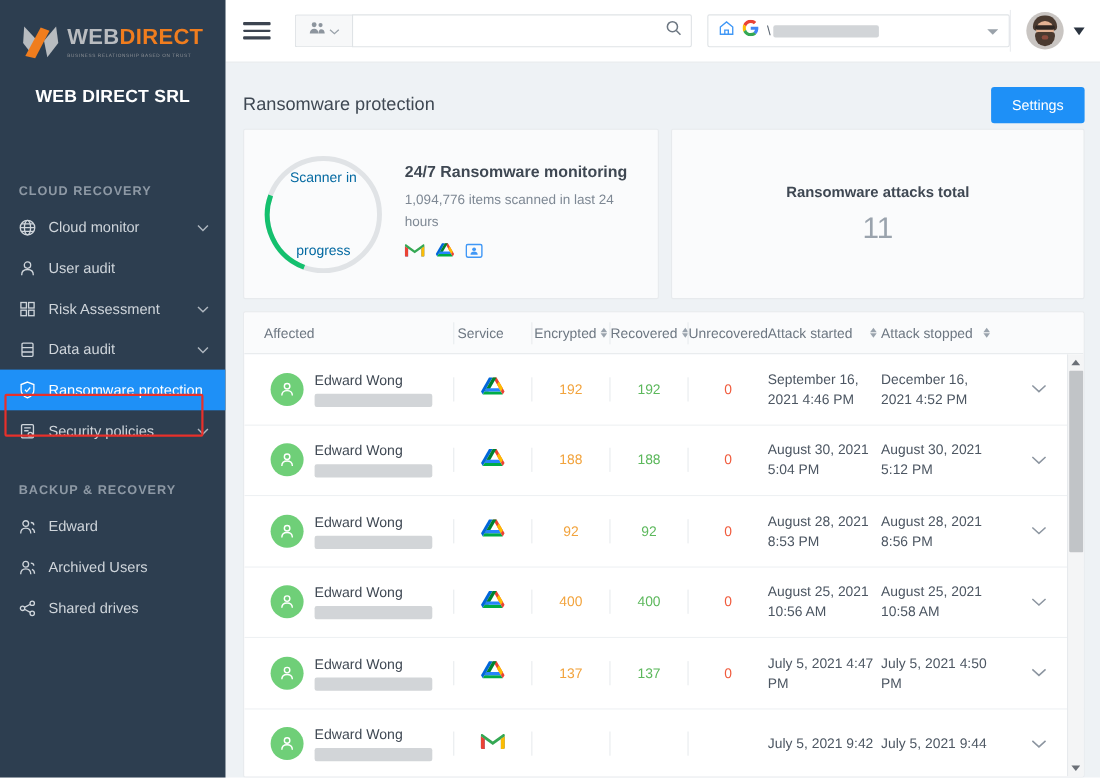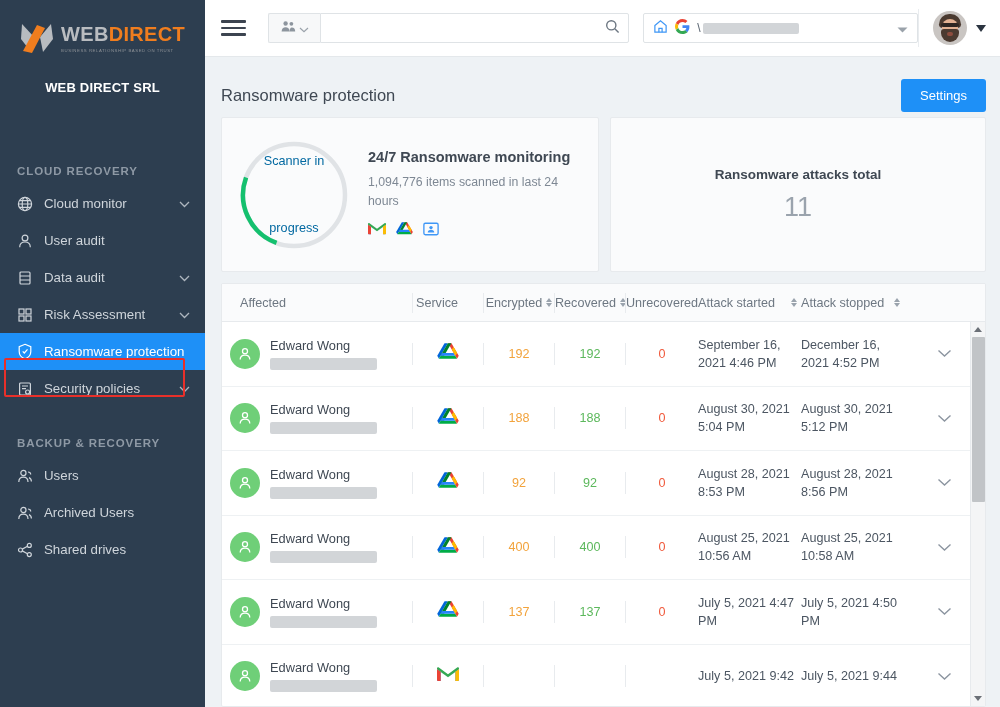--- a/index.html
+++ b/index.html
@@ -20,21 +20,21 @@
   .logo-mark { width: 34px; height: 32px; flex: 0 0 34px; position: relative; }
   .logo-text { text-align: left; }
   .logo-main { font-size: 20px; font-weight: bold; letter-spacing: .3px; line-height: 1; }
   .logo-web { color: #b9bcc0; }
   .logo-direct { color: #f07d1e; }
   .logo-tag {
     font-size: 4.3px; color: #8d9196; letter-spacing: .55px;
     margin-top: 4px; white-space: nowrap;
   }
   .org-name {
-    color: #ffffff; font-size: 13px; font-weight: bold;
+    color: #ffffff; font-size: 16px; font-weight: bold;
     text-align: center; margin-top: 26px; letter-spacing: .2px;
   }
   .nav-section {
     color: #8e99a5; font-size: 11.5px; font-weight: bold;
     letter-spacing: .9px; padding: 0 0 0 17px;
   }
   .sec-cloud { margin-top: 70px; }
   .sec-backup { margin-top: 30px; }
   .nav-item {
     display: flex; align-items: center; height: 37px;
@@ -152,21 +152,21 @@
   .thead {
     display: flex; align-items: center; height: 38px; flex: 0 0 38px;
     background: #fafbfc; border-bottom: 1px solid #e7eaed;
     font-size: 12.6px; color: #6d7782;
   }
   .tbody-scroll { flex: 1 1 auto; overflow: hidden; position: relative; }
   .trow {
     display: flex; align-items: center; height: 64.5px;
     border-bottom: 1px solid #eef1f3; font-size: 12.6px; color: #4c5662;
   }
-  .c-aff { width: 190px; flex: 0 0 190px; padding-left: 8px; display: flex;
+  .c-aff { width: 190px; flex: 0 0 190px; padding-left: 24px; display: flex;
     align-items: center; gap: 10px; }
   .c-svc { width: 70px; flex: 0 0 70px; display: flex; justify-content: center; }
   .c-enc { width: 70px; flex: 0 0 70px; text-align: center; }
   .c-rec { width: 70px; flex: 0 0 70px; text-align: center; }
   .c-unr { width: 72px; flex: 0 0 72px; text-align: center; }
   .c-st  { width: 103px; flex: 0 0 103px; }
   .c-sp  { width: 103px; flex: 0 0 103px; }
   .c-exp { flex: 1 1 auto; display: flex; justify-content: center; }
   .thead .c-aff { padding-left: 18px; }
   .thead .c-svc { justify-content: flex-start; padding-left: 3px; }
@@ -262,42 +262,42 @@
               <path d="M2.7,14.2 C2.7,10.6 5.1,9 8,9 C10.9,9 13.3,10.6 13.3,14.2"></path>
           </svg>
         </span>
         <span class="lbl">User audit</span>
         <span class="chev"></span>
       </div>
 
       <div class="nav-item">
         <span class="ico">
           <svg width="16" height="16" viewBox="0 0 16 16" fill="none" stroke="#cfd5db" stroke-width="1.2">
-            <rect x="3" y="2" width="10" height="12" rx="1"></rect>
-              <path d="M3,6 H13 M3,10 H13"></path>
-          </svg>
-        </span>
-        <span class="lbl">Data audit</span>
+            <rect x="2" y="2" width="5" height="5"></rect>
+              <rect x="9" y="2" width="5" height="5"></rect>
+            <rect x="2" y="9" width="5" height="5"></rect>
+              <rect x="9" y="9" width="5" height="5"></rect>
+          </svg>
+        </span>
+        <span class="lbl">Risk Assessment</span>
         <span class="chev">
           <svg width="11" height="7" viewBox="0 0 11 7" fill="none" stroke="#cfd5db" stroke-width="1.3">
               <path d="M1,1 L5.5,5.5 L10,1"></path>
             </svg>
         </span>
       </div>
 
       <div class="nav-item">
         <span class="ico">
           <svg width="16" height="16" viewBox="0 0 16 16" fill="none" stroke="#cfd5db" stroke-width="1.2">
-            <rect x="2" y="2" width="5" height="5"></rect>
-              <rect x="9" y="2" width="5" height="5"></rect>
-            <rect x="2" y="9" width="5" height="5"></rect>
-              <rect x="9" y="9" width="5" height="5"></rect>
-          </svg>
-        </span>
-        <span class="lbl">Risk Assessment</span>
+            <rect x="3" y="2" width="10" height="12" rx="1"></rect>
+              <path d="M3,6 H13 M3,10 H13"></path>
+          </svg>
+        </span>
+        <span class="lbl">Data audit</span>
         <span class="chev">
           <svg width="11" height="7" viewBox="0 0 11 7" fill="none" stroke="#cfd5db" stroke-width="1.3">
               <path d="M1,1 L5.5,5.5 L10,1"></path>
             </svg>
         </span>
       </div>
 
       <div class="nav-item active">
         <span class="ico">
           <svg width="16" height="17" viewBox="0 0 16 17" fill="none" stroke="#ffffff" stroke-width="1.2">
@@ -331,21 +331,21 @@
     <div class="nav-list-bottom">
 
       <div class="nav-item">
         <span class="ico">
           <svg width="16" height="16" viewBox="0 0 16 16" fill="none" stroke="#cfd5db" stroke-width="1.2">
             <circle cx="6.4" cy="5" r="2.6"></circle>
               <path d="M1.8,14 C1.8,10.6 3.9,9.1 6.4,9.1 C8.9,9.1 11,10.6 11,14"></path>
             <path d="M11,4 C12.6,4 13.7,5.1 13.7,6.4 M12,9.6 C13.6,10.2 14.4,11.7 14.4,13.6"></path>
           </svg>
         </span>
-        <span class="lbl">Users</span>
+        <span class="lbl">Edward</span>
         <span class="chev"></span>
       </div>
 
       <div class="nav-item">
         <span class="ico">
           <svg width="16" height="16" viewBox="0 0 16 16" fill="none" stroke="#cfd5db" stroke-width="1.2">
             <circle cx="6.4" cy="5" r="2.6"></circle>
               <path d="M1.8,14 C1.8,10.6 3.9,9.1 6.4,9.1 C8.9,9.1 11,10.6 11,14"></path>
             <path d="M11,4 C12.6,4 13.7,5.1 13.7,6.4 M12,9.6 C13.6,10.2 14.4,11.7 14.4,13.6"></path>
           </svg>

